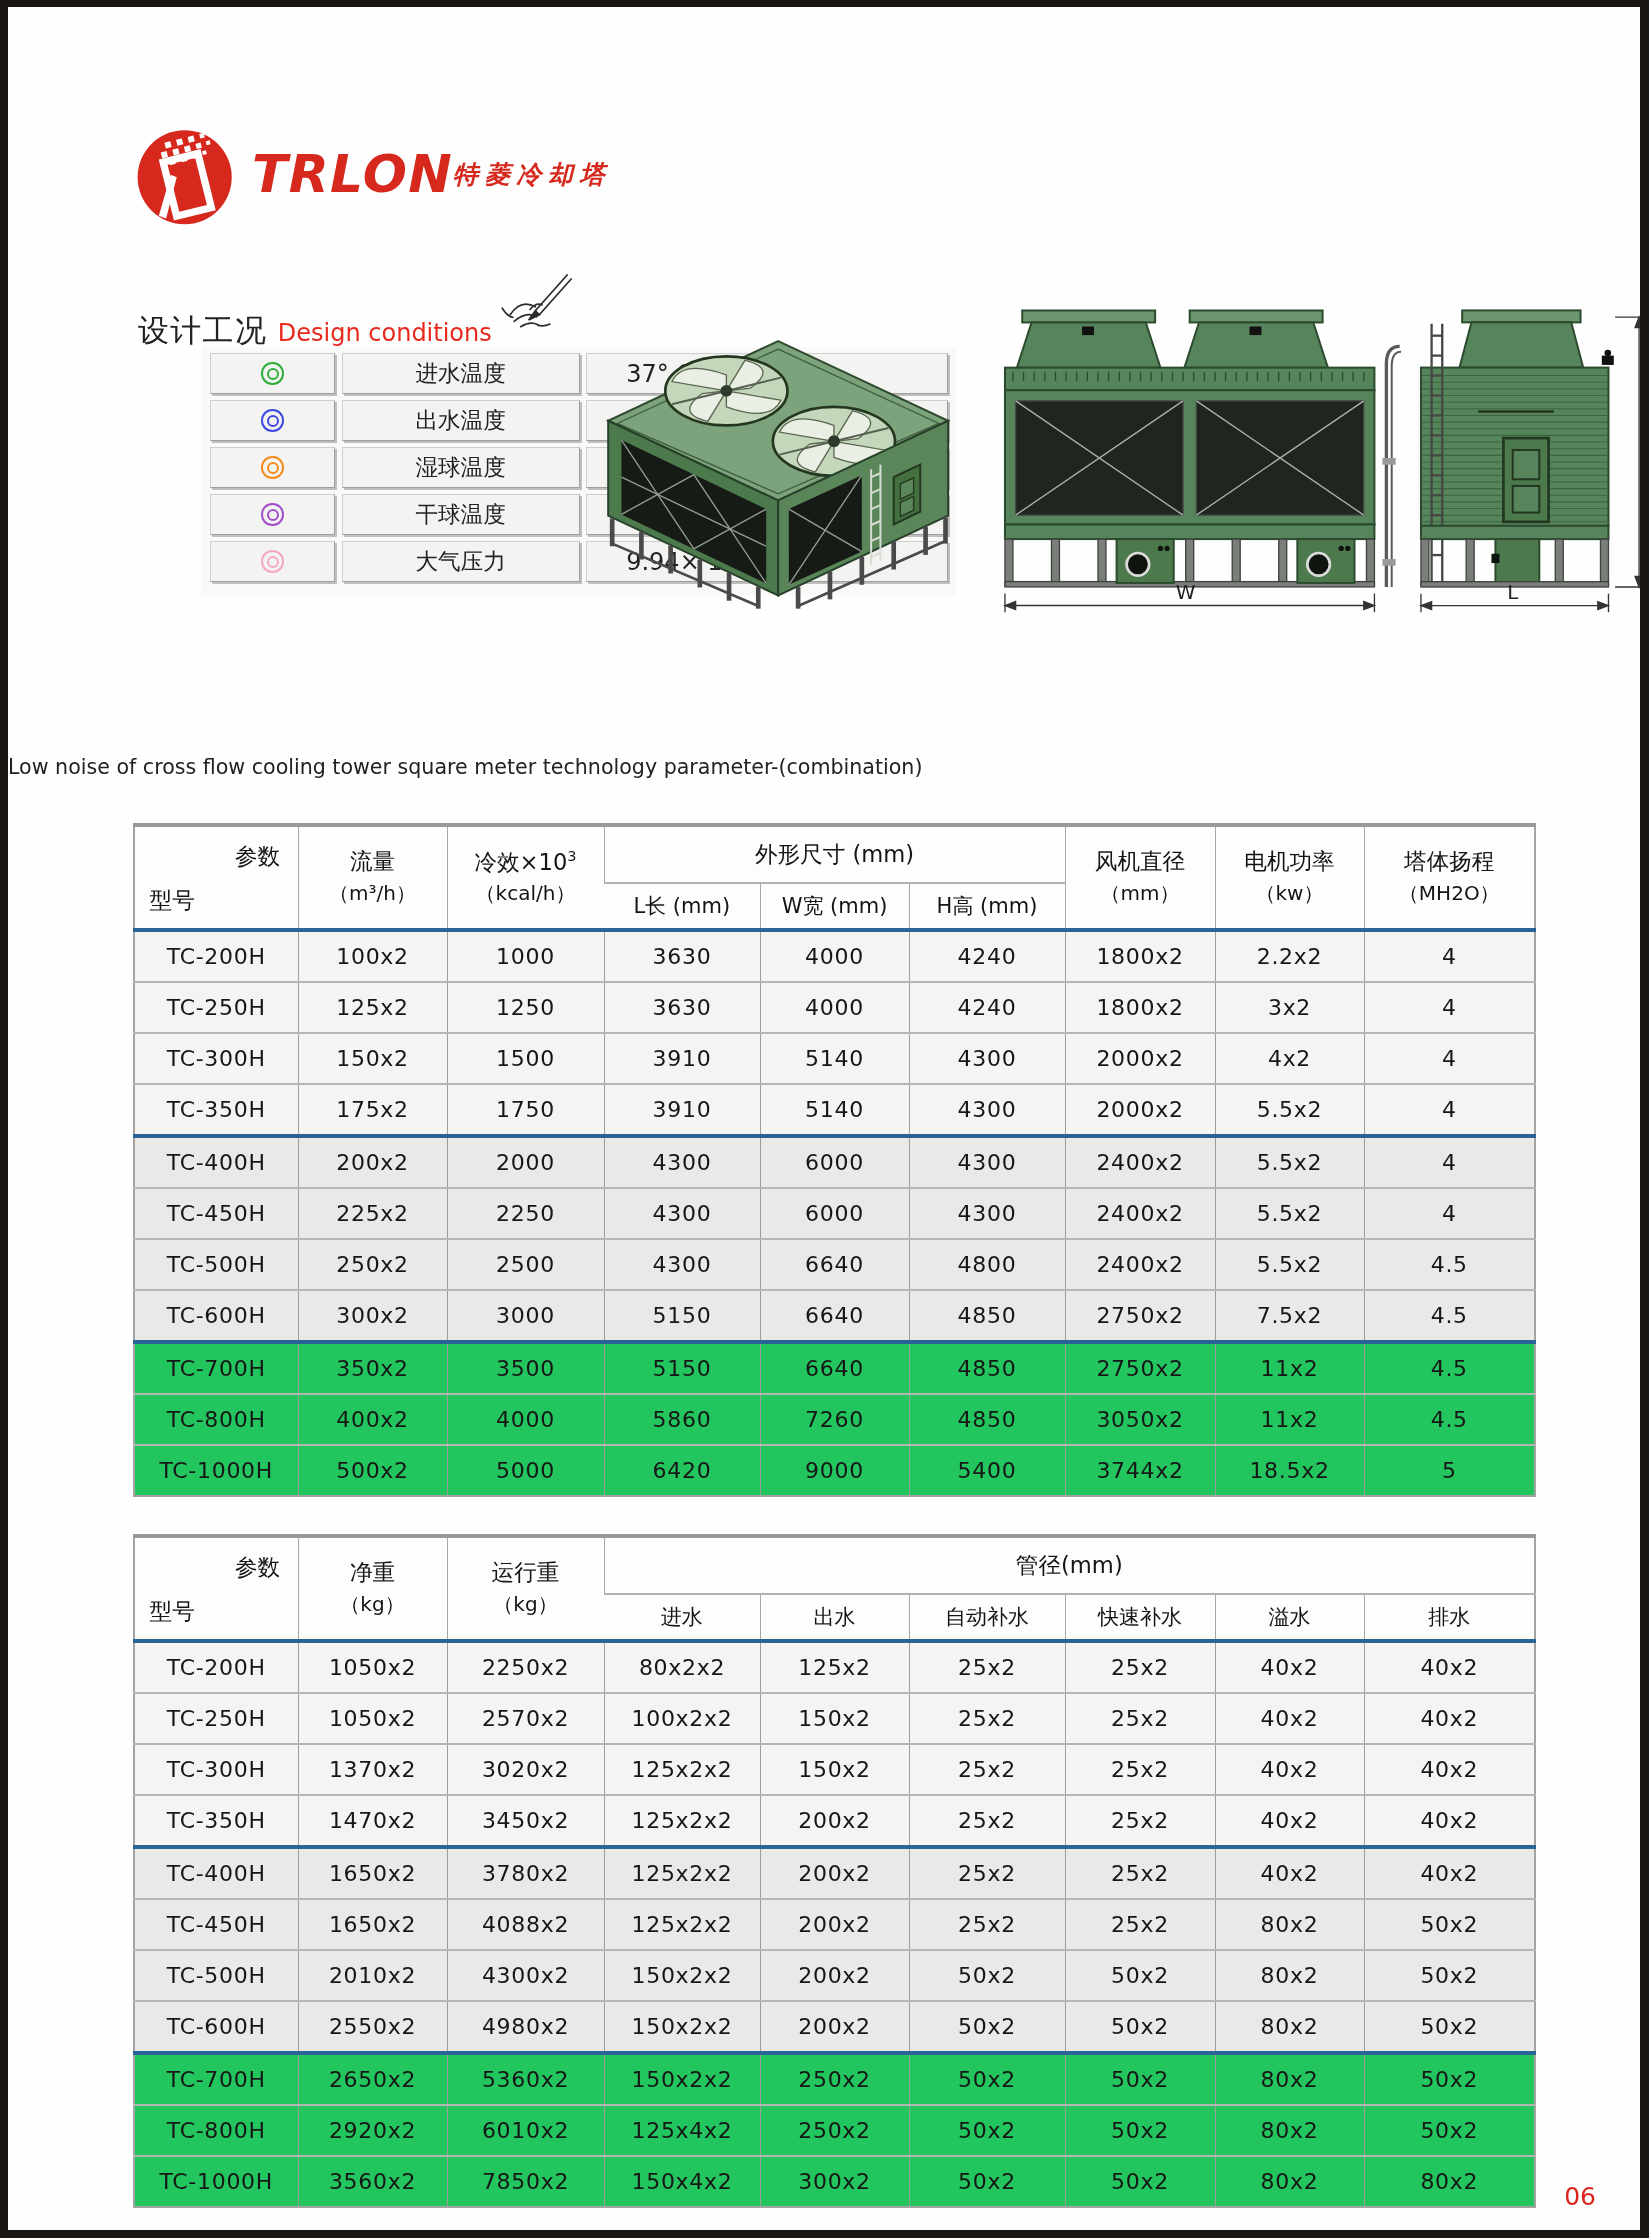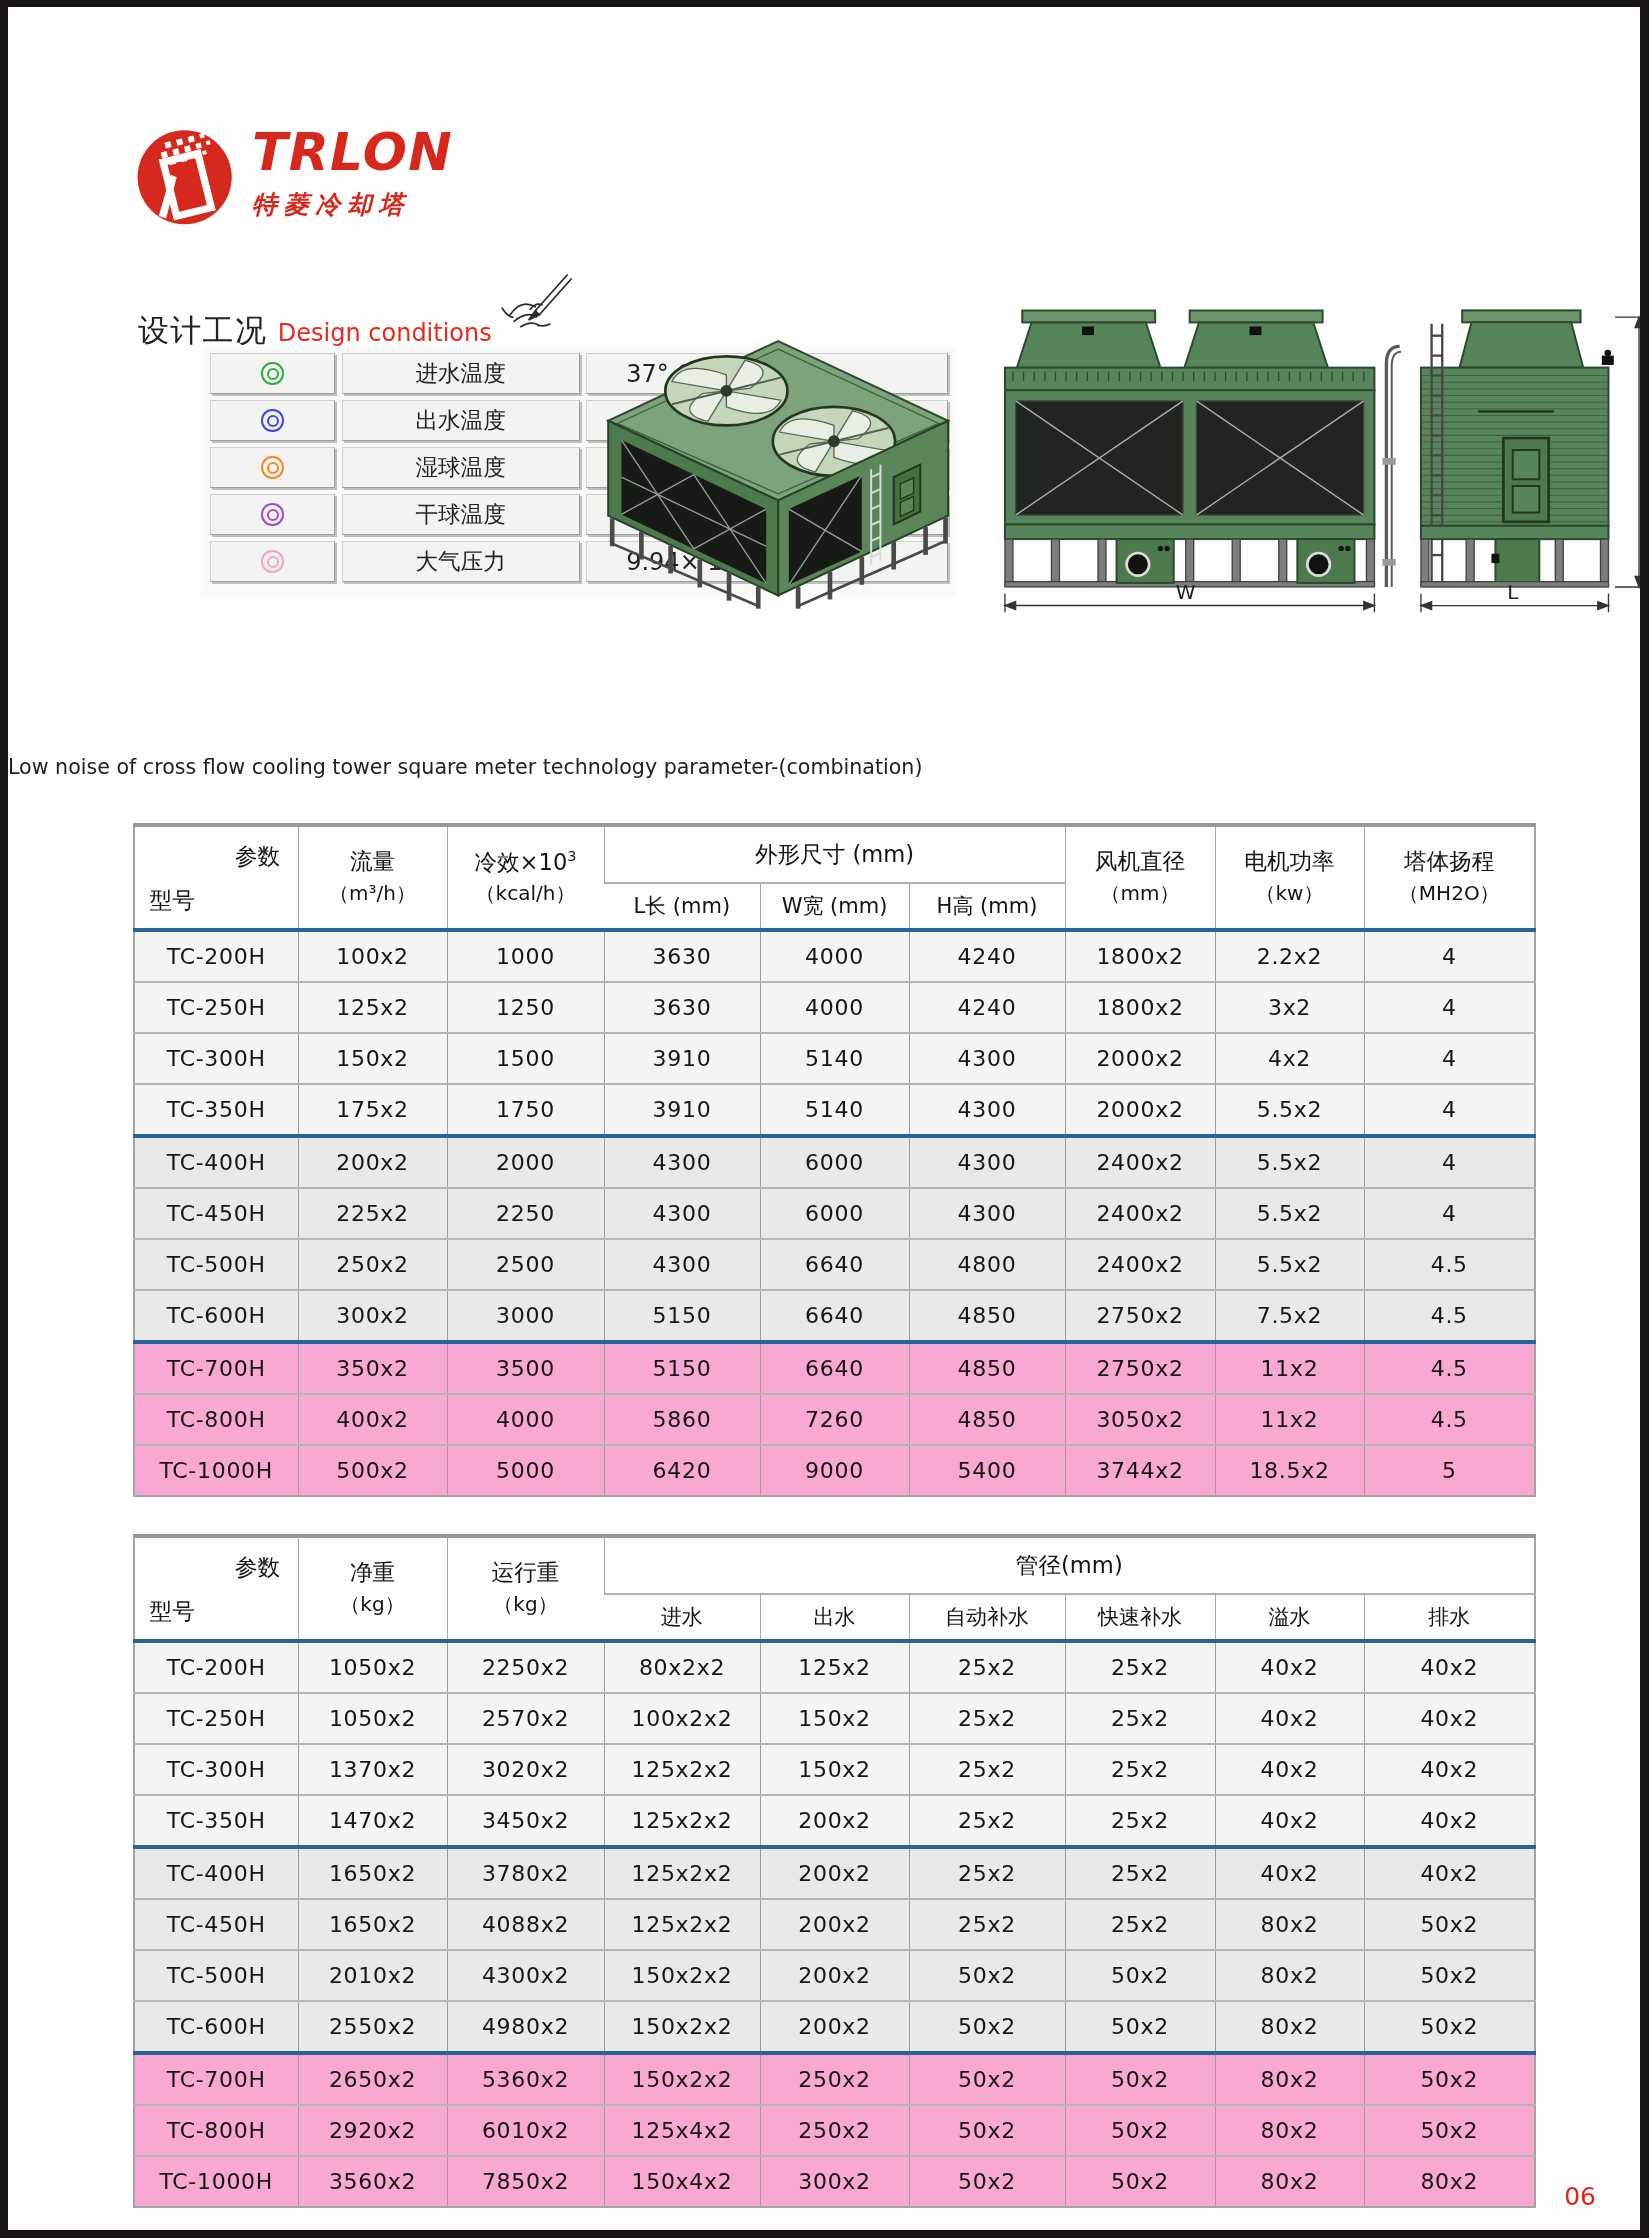--- a/index.html
+++ b/index.html
@@ -4,21 +4,21 @@
 <style>
   html,body{margin:0;padding:0}
   body{
     width:1650px;height:2239px;position:relative;background:#181512;
     font-family:"DejaVu Sans",sans-serif;color:#1c1c1c;
   }
   .page{position:absolute;left:8px;top:6.6px;width:1632px;height:2223px;background:#fefefe;overflow:hidden}
 
   
   .brand{position:absolute;left:128px;top:112px;display:flex;align-items:center;gap:16px}
-  .brand-text{display:flex;flex-direction:column}
+  .brand-text{display:flex;flex-direction:row}
   .brand-en{color:#d7281d;font-size:52px;font-weight:bold;font-style:italic;letter-spacing:1.3px;line-height:1.0}
   .brand-cn{color:#d7281d;font-size:25px;font-weight:bold;font-style:italic;letter-spacing:6.6px;margin-top:10px}
   .page-title{position:absolute;left:435px;top:145px;font-size:36px;font-weight:bold;color:#151515;letter-spacing:1.3px}
 
   
   .design-heading{position:absolute;left:130px;top:284px;display:flex;align-items:flex-end}
   .dh-cn{font-size:31px;color:#222;font-weight:500;letter-spacing:1.3px}
   .dh-en{font-size:24px;color:#e8291d;margin-left:10.6px;padding-bottom:2.7px;border-bottom:2px dashed #8fb7e8}
   .hand-icon{margin-left:6.6px;transform:translateY(-20px)}
 
@@ -53,21 +53,21 @@
   table.spec th:first-child,table.spec td:first-child{border-left:none}
   tr.h1 th{height:55px}
   tr.h2 th{height:44px;font-size:21px}
   tr.h1 th.span{border-bottom:2px solid #b2b2b0}
   thead tr:last-child th, thead tr.h1 th[rowspan]{border-bottom:4px solid #2a6496}
   tbody tr{border-top:2px solid #b5b5b3}
   tbody tr:first-child{border-top:none}
   tbody tr.blue-after{border-bottom:4px solid #2a6496}
   tbody tr.grp-a td{background:#f4f4f2}
   tbody tr.grp-b td{background:#e9e9e7}
-  tbody tr.grp-c td{background:#f9a8d4}
+  tbody tr.grp-c td{background:#22c55e}
   .hn{font-size:22.6px;line-height:1.25}
   .hn sup{font-size:14.6px}
   .hu{font-size:20px;margin-top:4px}
   th.corner{position:relative;
     background-image:linear-gradient(to bottom right,transparent calc(50% - 1.3px),#a9a9a7 calc(50% - 1.3px),#a9a9a7 calc(50% + 1.3px),transparent calc(50% + 1.3px));}
   th.corner .c-top{position:absolute;top:14.6px;right:17.3px;font-size:22.6px}
   th.corner .c-bot{position:absolute;bottom:12px;left:14.6px;font-size:22.6px}
 
   
   .page-num{position:absolute;right:44px;bottom:18.6px;color:#d9251c;font-size:25px}

